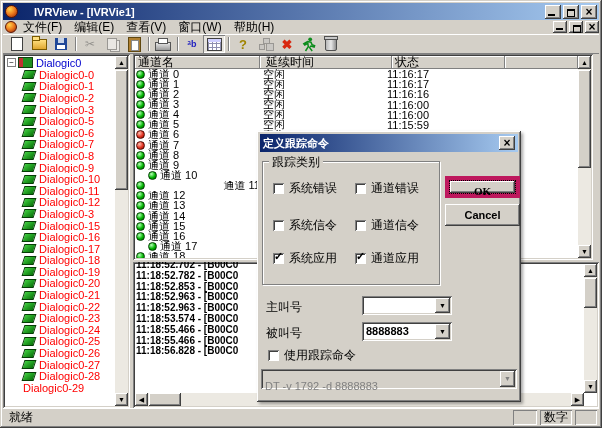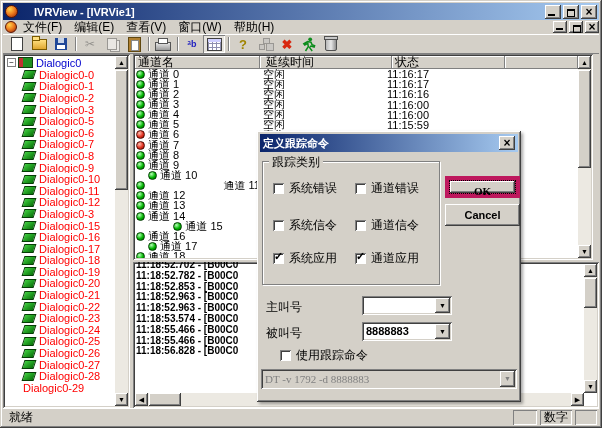--- a/index.html
+++ b/index.html
@@ -456,21 +456,21 @@
           </div>
           <div class="lrow">
             <span class="lcell" style="width: 125px;">
               <span class="led g"></span>
               <span>通道 14</span>
             </span>
             <span class="lcell" style="width: 113px; padding-left: 3px;"></span>
             <span class="lcell" style="width: 132px; padding-left: 14px;"></span>
           </div>
           <div class="lrow">
-            <span class="lcell" style="width: 125px; justify-content: center;">
+            <span class="lcell" style="width: 125px;">
               <span class="led g"></span>
               <span>通道 15</span>
             </span>
             <span class="lcell" style="width: 113px; padding-left: 3px;"></span>
             <span class="lcell" style="width: 132px; padding-left: 14px;"></span>
           </div>
           <div class="lrow">
             <span class="lcell" style="width: 125px;">
               <span class="led g"></span>
               <span>通道 16</span>
@@ -574,27 +574,27 @@
         <span class="val"></span>
         <span class="combo-btn">▼</span>
       </div>
 
       <span class="dlabel" style="left:9px;top:194px;">被叫号</span>
       <div class="combo" style="left:105px;top:191px;width:90px;">
         <span class="val">8888883</span>
         <span class="combo-btn">▼</span>
       </div>
 
-      <span class="cbrow" style="left:23px;top:216px;">
+      <span class="cbrow" style="left:11px;top:216px;">
         <span class="cbox"></span>
         <span>使用跟踪命令</span>
       </span>
 
       <div class="combo disabled" style="left:4px;top:238px;width:256px;height:20px;">
-        <span class="val" style="top:4px;font-family:Liberation Serif, serif;">DT -v 1792 -d 8888883</span>
+        <span class="val" style="top:11px;">DT -v 1792 -d 8888883</span>
         <span class="combo-btn">▼</span>
       </div>
     </div>
 
   </div>
 
   <div class="abs statusbar">
     <span class="sb-ready">就绪</span>
     <span class="sb-panel" style="width:24px;"></span>
     <span class="sb-panel" style="width:32px;">数字</span>

